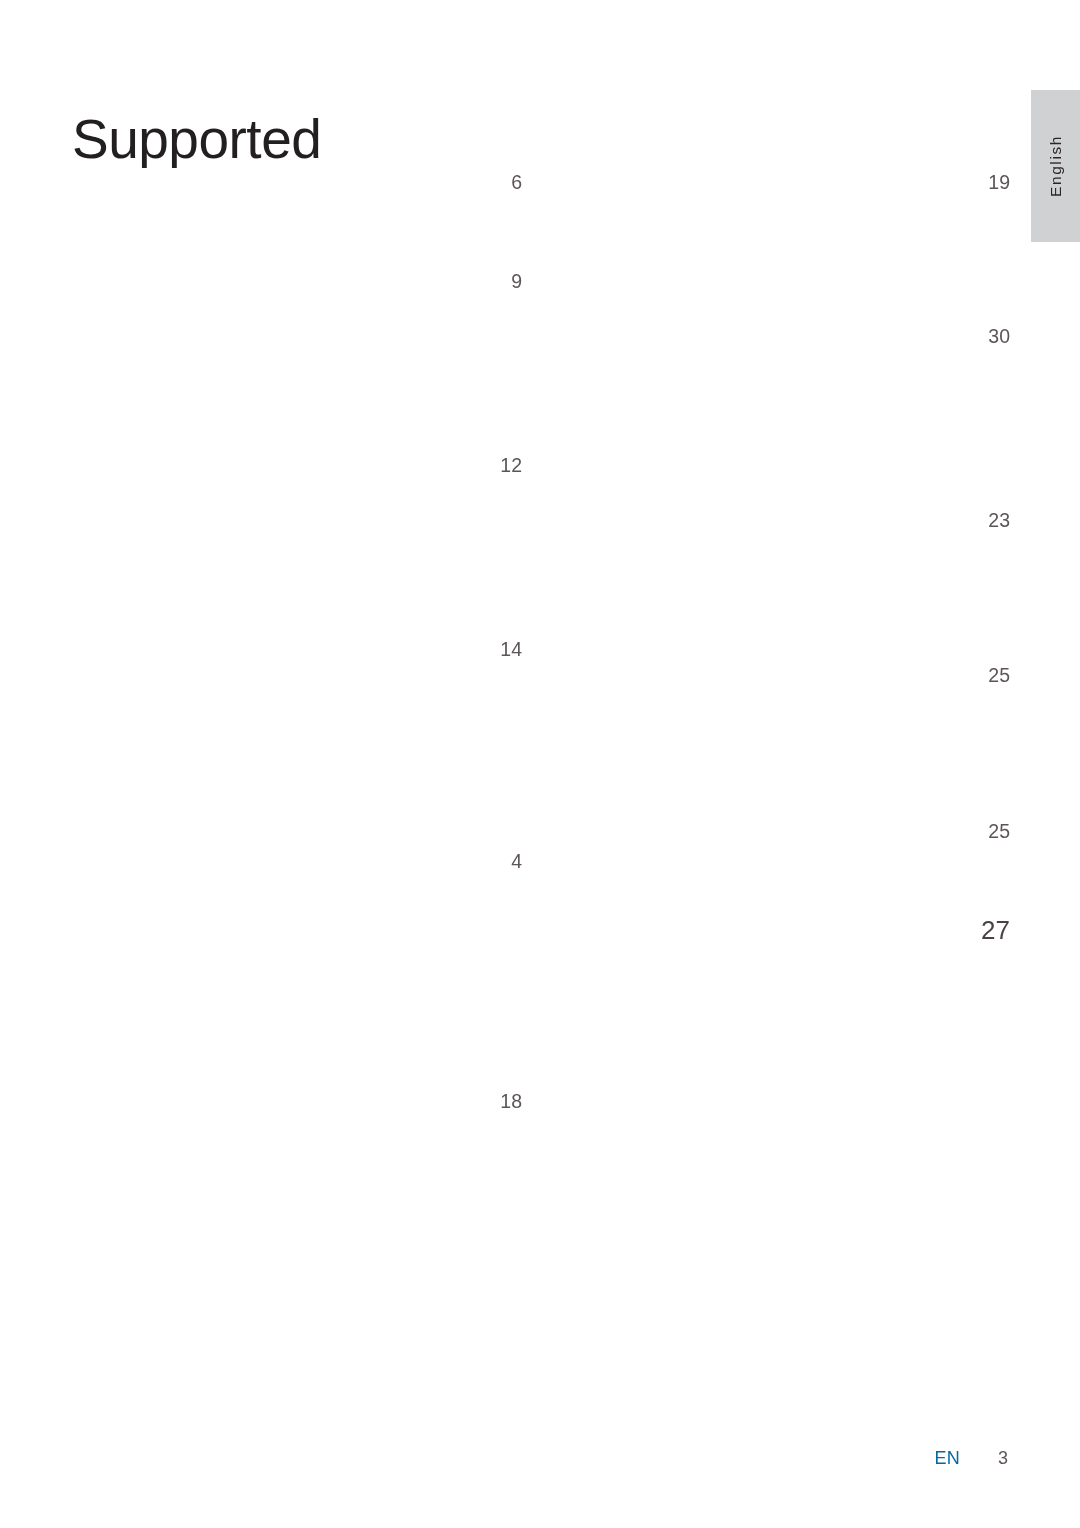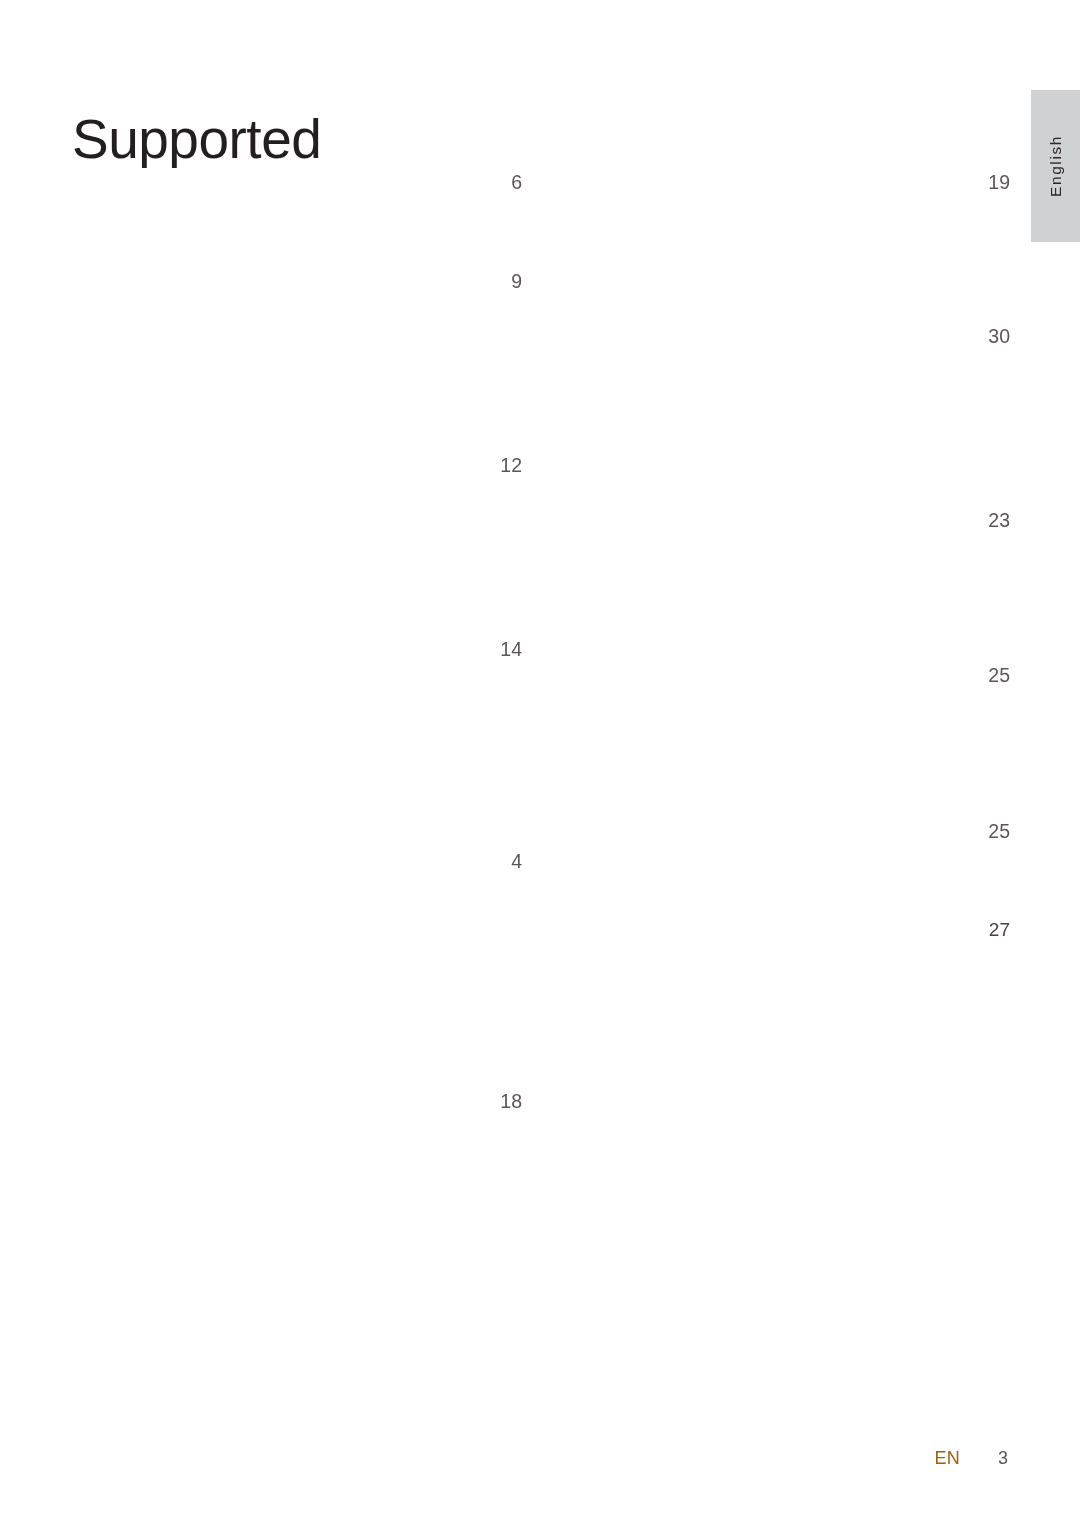--- a/index.html
+++ b/index.html
@@ -111,21 +111,21 @@
     margin-bottom: 1px;
   }
   .row.head .label {
     font-size: 21.5px;
     line-height: 28px;
     color: #231f20;
     font-weight: bold;
     letter-spacing: 0.1px;
   }
   .row.head .page {
-    font-size: 19px;
+    font-size: 26px;
     line-height: 28px;
     color: #4b4244;
     font-weight: 400;
   }
 
   
   .row.sub {
     margin-left: 40px;
     width: calc(100% - 40px);
   }
@@ -148,21 +148,21 @@
     position: absolute;
     left: 0;
     top: 1448px;
     width: 1008px;
     text-align: right;
     font-size: 18px;
     color: #231f20;
     font-family: "Liberation Sans", sans-serif;
   }
   .footer .en {
-    color: #a16207;
+    color: #0369a1;
     font-weight: 400;
     letter-spacing: 0.3px;
   }
   .footer .pg {
     display: inline-block;
     width: 48px;
     text-align: right;
     color: #5d5558;
   }
 </style>

